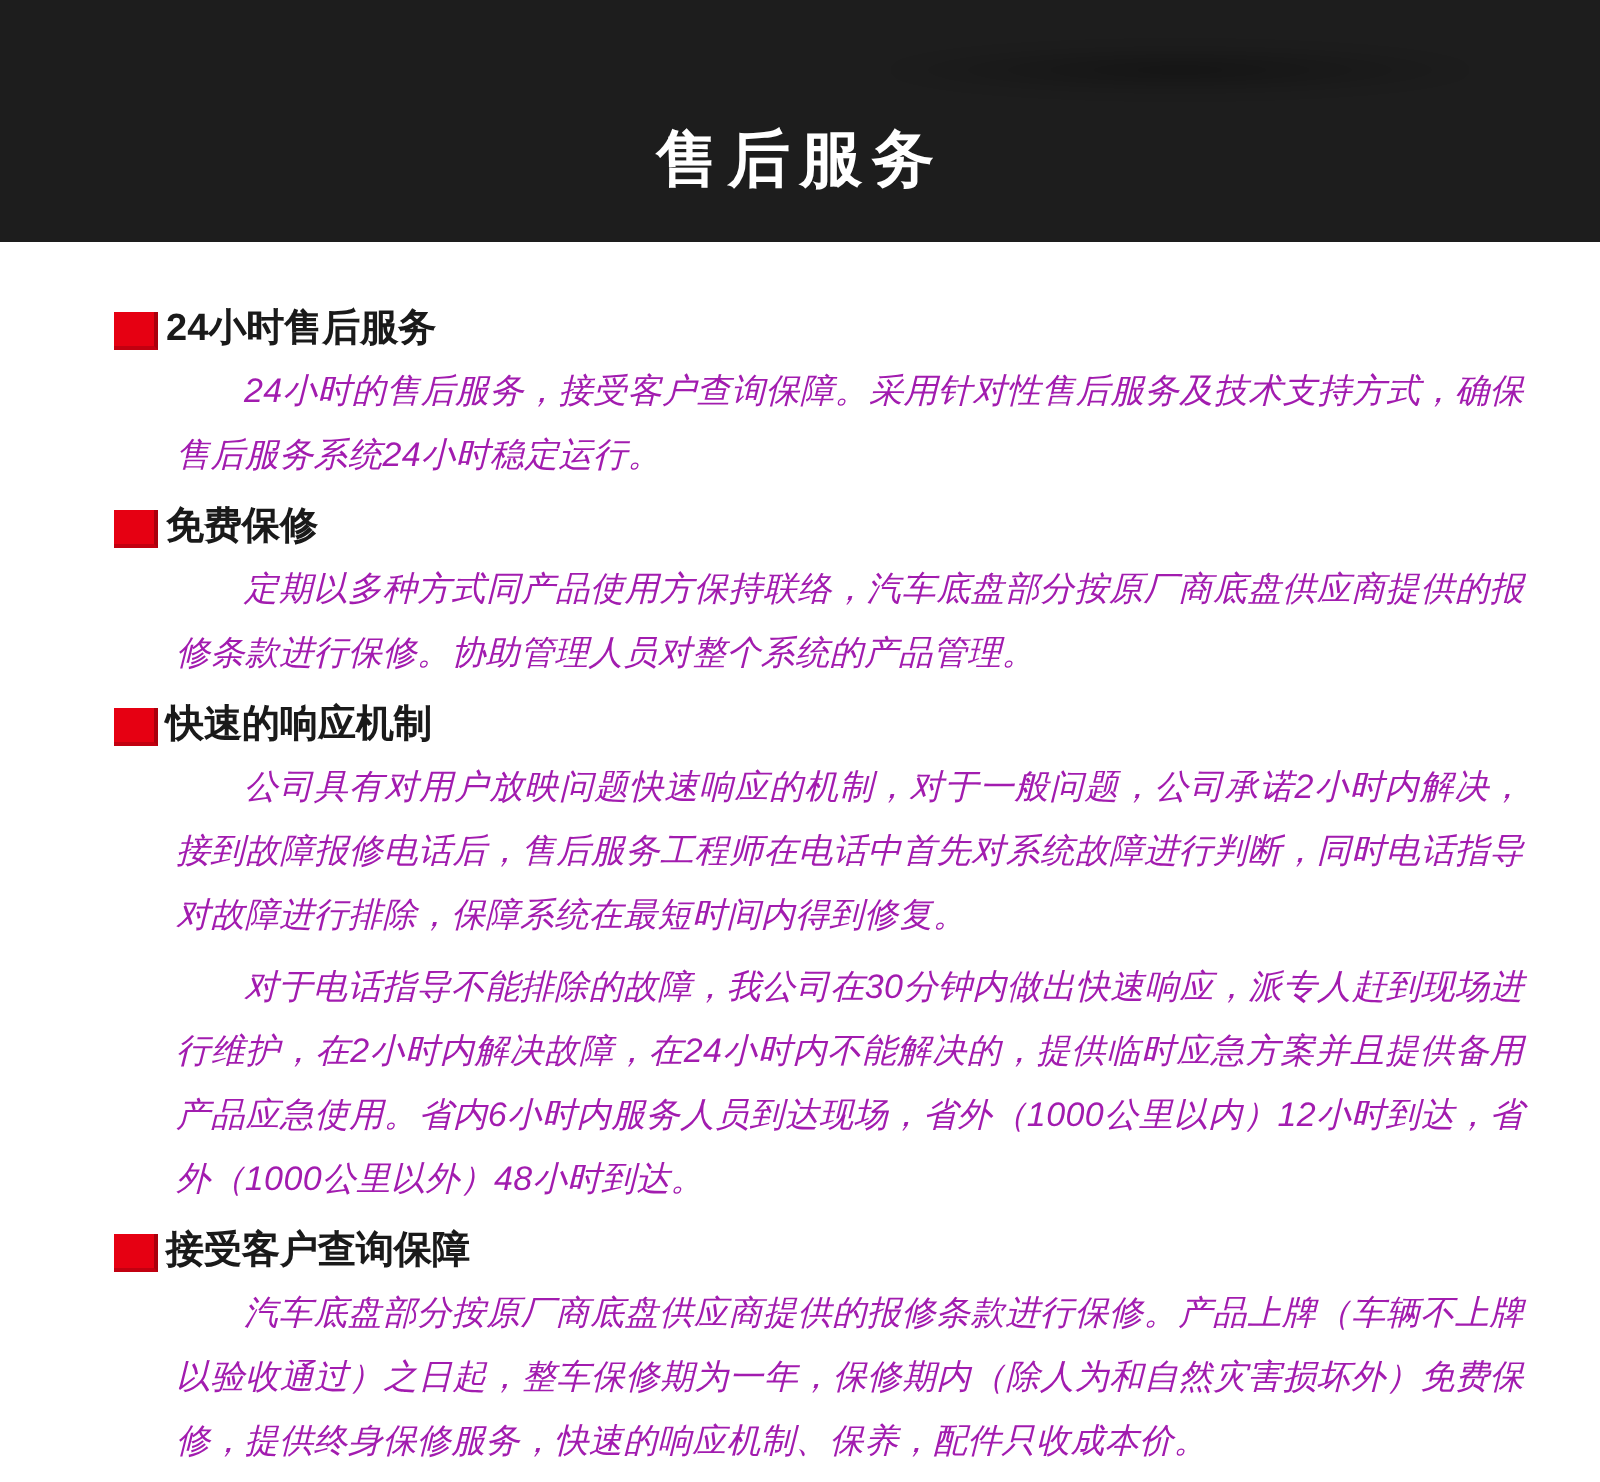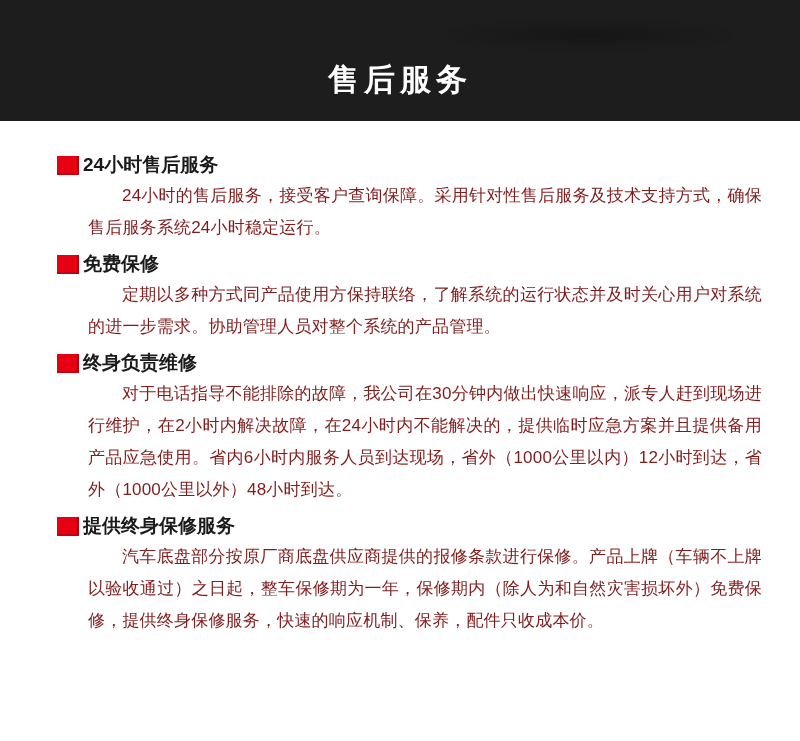--- a/index.html
+++ b/index.html
@@ -73,22 +73,23 @@
     color: #1a1a1a;
     line-height: 22px;
   }
   .section-paragraph {
     margin: 4px 0 4px 31px;
     width: 674px;
     font-size: 17px;
     line-height: 32px;
     text-align: justify;
     text-indent: 2em;
-    color: #7f1d1d;
+    color: #a21caf;
     letter-spacing: 0.2px;
+    font-style: italic;
   }
 </style>
 </head>
 <body>
 
 <div class="page">
 
   <div class="banner">
     <div class="banner-watermark"></div>
     <div class="banner-title">售后服务</div>
@@ -102,33 +103,34 @@
         <span class="section-heading">24小时售后服务</span>
       </div>
       <p class="section-paragraph">24小时的售后服务，接受客户查询保障。采用针对性售后服务及技术支持方式，确保售后服务系统24小时稳定运行。</p>
     </div>
 
     <div class="section">
       <div class="section-heading-row">
         <span class="bullet"></span>
         <span class="section-heading">免费保修</span>
       </div>
-      <p class="section-paragraph">定期以多种方式同产品使用方保持联络，了解系统的运行状态并及时关心用户对系统的进一步需求。协助管理人员对整个系统的产品管理。</p>
+      <p class="section-paragraph">定期以多种方式同产品使用方保持联络，汽车底盘部分按原厂商底盘供应商提供的报修条款进行保修。协助管理人员对整个系统的产品管理。</p>
     </div>
 
     <div class="section">
       <div class="section-heading-row">
         <span class="bullet"></span>
-        <span class="section-heading">终身负责维修</span>
+        <span class="section-heading">快速的响应机制</span>
       </div>
+      <p class="section-paragraph">公司具有对用户放映问题快速响应的机制，对于一般问题，公司承诺2小时内解决，接到故障报修电话后，售后服务工程师在电话中首先对系统故障进行判断，同时电话指导对故障进行排除，保障系统在最短时间内得到修复。</p>
       <p class="section-paragraph">对于电话指导不能排除的故障，我公司在30分钟内做出快速响应，派专人赶到现场进行维护，在2小时内解决故障，在24小时内不能解决的，提供临时应急方案并且提供备用产品应急使用。省内6小时内服务人员到达现场，省外（1000公里以内）12小时到达，省外（1000公里以外）48小时到达。</p>
     </div>
 
     <div class="section">
       <div class="section-heading-row">
         <span class="bullet"></span>
-        <span class="section-heading">提供终身保修服务</span>
+        <span class="section-heading">接受客户查询保障</span>
       </div>
       <p class="section-paragraph">汽车底盘部分按原厂商底盘供应商提供的报修条款进行保修。产品上牌（车辆不上牌以验收通过）之日起，整车保修期为一年，保修期内（除人为和自然灾害损坏外）免费保修，提供终身保修服务，快速的响应机制、保养，配件只收成本价。</p>
     </div>
 
   </div>
 </div>
 
 </body></html>

